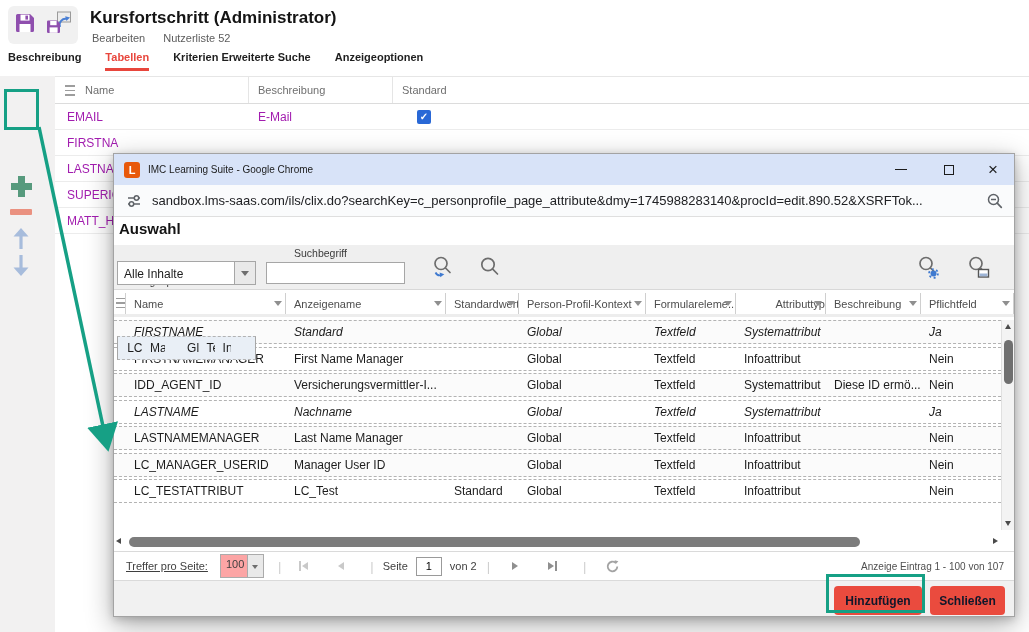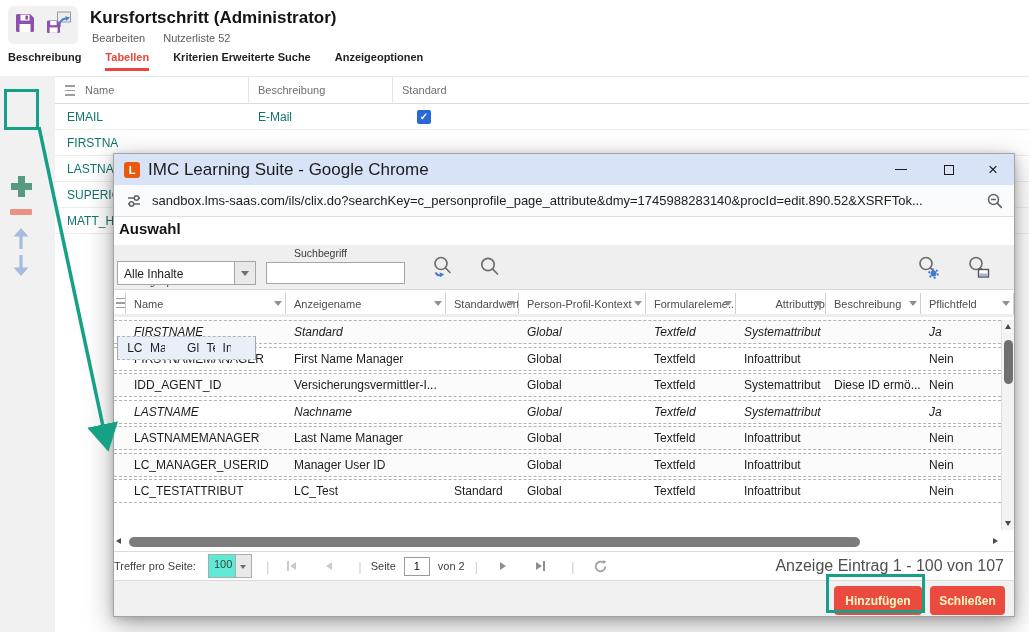--- a/index.html
+++ b/index.html
@@ -29,34 +29,34 @@
   .bg-table { position:absolute; left:55px; top:76px; right:0; }
   .bg-head { height:28px; border-top:1px solid #e6e6e6; border-bottom:1px solid #dcdcdc;
              display:flex; align-items:stretch; font-size:11px; color:#6f6f6f; }
   .bg-head .c { display:flex; align-items:center; border-right:1px solid #e5e5e5; }
   .bg-head .c:last-child { border-right:none; }
   .bgc1 { width:194px; } .bgc2 { width:144px; padding-left:9px; } .bgc3 { flex:1; padding-left:9px; }
   .handle { width:10px; height:11px; margin-left:2px;
             background:repeating-linear-gradient(#9d9d9d 0 1.5px, transparent 1.5px 4.5px); }
   .bg-head .bgc1 span { margin-left:10px; }
   .bg-row { height:26px; border-bottom:1px solid #ececec; display:flex; align-items:center;
-            font-size:12px; color:#0f766e; }
+            font-size:12px; color:#a21caf; }
   .bg-row .n { width:194px; padding-left:12px; } .bg-row .b { width:144px; padding-left:9px; }
   .cb { width:14px; height:14px; margin-left:24px; background:#2968d6; border-radius:2px;
         display:flex; align-items:center; justify-content:center; }
   .cb::after { content:"✓"; color:#fff; font-size:10px; font-weight:bold; }
 
   
   .popup { position:absolute; left:113px; top:153px; width:902px; height:464px; background:#fff;
            border:1px solid #a3a3a3; box-shadow:0 8px 26px rgba(0,0,0,.33), 0 2px 8px rgba(0,0,0,.18); z-index:10; }
   .titlebar { position:absolute; left:0; right:0; top:0; height:31px; background:#d8e3f8;
               display:flex; align-items:center; }
   .chrome-logo { width:16px; height:16px; margin-left:10px; background:#e8590c; border-radius:3px;
                  color:#fff; font-size:11px; font-weight:bold; display:flex; align-items:center; justify-content:center; }
-  .win-title { margin-left:8px; font-size:17px; color:#1b1b1b; }
+  .win-title { margin-left:8px; font-size:10px; color:#1b1b1b; }
   .win-btn { position:absolute; top:0; height:31px; width:30px; display:flex; align-items:center; justify-content:center; cursor:pointer; }
   .win-min { right:98px; } .win-max { right:50px; } .win-close { right:6px; }
   .win-min i { display:block; width:12px; height:1.6px; background:#1c1c1c; }
   .win-max i { display:block; width:10px; height:10px; border:1.4px solid #1c1c1c; }
   .win-close span { font-size:17px; color:#1c1c1c; line-height:1; }
 
   .urlbar { position:absolute; left:0; right:0; top:31px; height:32px; background:#fafbfc;
             border-bottom:1px solid #dfdfdf; display:flex; align-items:center; }
   .url-text { margin-left:10px; font-size:13px; color:#202124; white-space:nowrap; }
   .site-settings { margin-left:12px; }
@@ -105,35 +105,35 @@
 
   .hscroll { position:absolute; left:2px; right:16px; top:382px; height:13px; }
   .hthumb { position:absolute; left:13px; top:1px; width:731px; height:10px; background:#7c7c7c; border-radius:5px; }
   .harr { position:absolute; top:2px; width:0; height:0; border:3.5px solid transparent; }
   .harr.l { left:0; border-right:5px solid #4a4a4a; border-left:none; }
   .harr.r { right:0; border-left:5px solid #4a4a4a; border-right:none; }
 
   .pagebar { position:absolute; left:0; right:0; top:397px; height:29px; border-top:1px solid #dadada;
              display:flex; align-items:center; font-size:11px; color:#3f3f3f; }
   .pb-sep { color:#cfcfcf; font-size:13px; }
-  .pp-sel { width:44px; height:24px; background:#5eead4; border:1px solid #ababab; display:flex; margin-left:12px;justify-content:flex-end; }
+  .pp-sel { width:44px; height:24px; background:#fca5a5; border:1px solid #ababab; display:flex; margin-left:12px;justify-content:flex-end; }
   .pp-sel .val { flex:1; font-size:11px; padding:3px 0 0 5px; }
   .pp-sel .btn { width:16px; border-left:1px solid #ababab; background:#e9e9e9; display:flex; align-items:center; justify-content:center; }
   .pp-sel .btn .tri-dn { border-width:3.5px; border-top-width:4.5px; margin-top:4px; }
   .pgico { display:flex; align-items:center; gap:1px; cursor:pointer; }
   .t-l { width:0; height:0; border:4.5px solid transparent; border-left:none; }
   .t-r { width:0; height:0; border:4.5px solid transparent; border-right:none; }
   .dis .t-l { border-right:6px solid #c9c9c9; } .dis .bar { background:#c9c9c9; } .en .t-r { border-left:6px solid #8f8f8f; } .en .bar { background:#8f8f8f; }
   .bar { width:2px; height:10px; }
   .page-input { width:26px; height:19px; border:1px solid #9a9a9a; text-align:center; font-size:11px;
                 font-family:"Liberation Sans",sans-serif; }
-  .range-lbl { margin-left:auto; margin-right:10px; font-size:16px; color:#4f4f4f; }
+  .range-lbl { margin-left:auto; margin-right:10px; font-size:10px; color:#4f4f4f; }
 
   .pfooter { position:absolute; left:0; right:0; top:426px; bottom:0; background:#f1f1f1; border-top:1px solid #dadada; }
-  .rbtn { position:absolute; top:5px; height:29px; background:#ea4b3e; color:#fef9c3; font-weight:bold;
+  .rbtn { position:absolute; top:5px; height:29px; background:#ea4b3e; color:#0f172a; font-weight:bold;
           font-size:12px; border:none; border-radius:4px; font-family:"Liberation Sans",sans-serif; cursor:pointer; }
   .btn-add { left:720px; width:88px; }
   .btn-close { left:816px; width:75px; }
 
   
   .anno-box { position:absolute; border:3px solid #16a085; z-index:60; pointer-events:none; }
   #anno-plus { left:4px; top:89px; width:35px; height:41px; }
   #anno-add { left:826px; top:574px; width:99px; height:39px; }
   #anno-arrow { position:absolute; left:0; top:0; width:1029px; height:632px; z-index:59; pointer-events:none; }
 </style>
@@ -417,21 +417,21 @@
       <span class="vthumb"></span>
       <span class="varr dn"></span>
     </div>
     <div class="hscroll">
       <span class="harr l"></span>
       <span class="hthumb"></span>
       <span class="harr r"></span>
     </div>
 
     <div class="pagebar">
-      <span style="">Treffer pro Seite:</span>
+      <span style="margin-left:12px;text-decoration:underline;">Treffer pro Seite:</span>
       <div class="pp-sel">
         <span class="val">100</span>
         <span class="btn">
             <span class="tri-dn"></span>
           </span>
       </div>
       <span class="pb-sep" style="margin-left:14px;">|</span>
       <span class="pgico dis" style="margin-left:18px;">
           <span class="bar"></span>
           <span class="t-l"></span>

